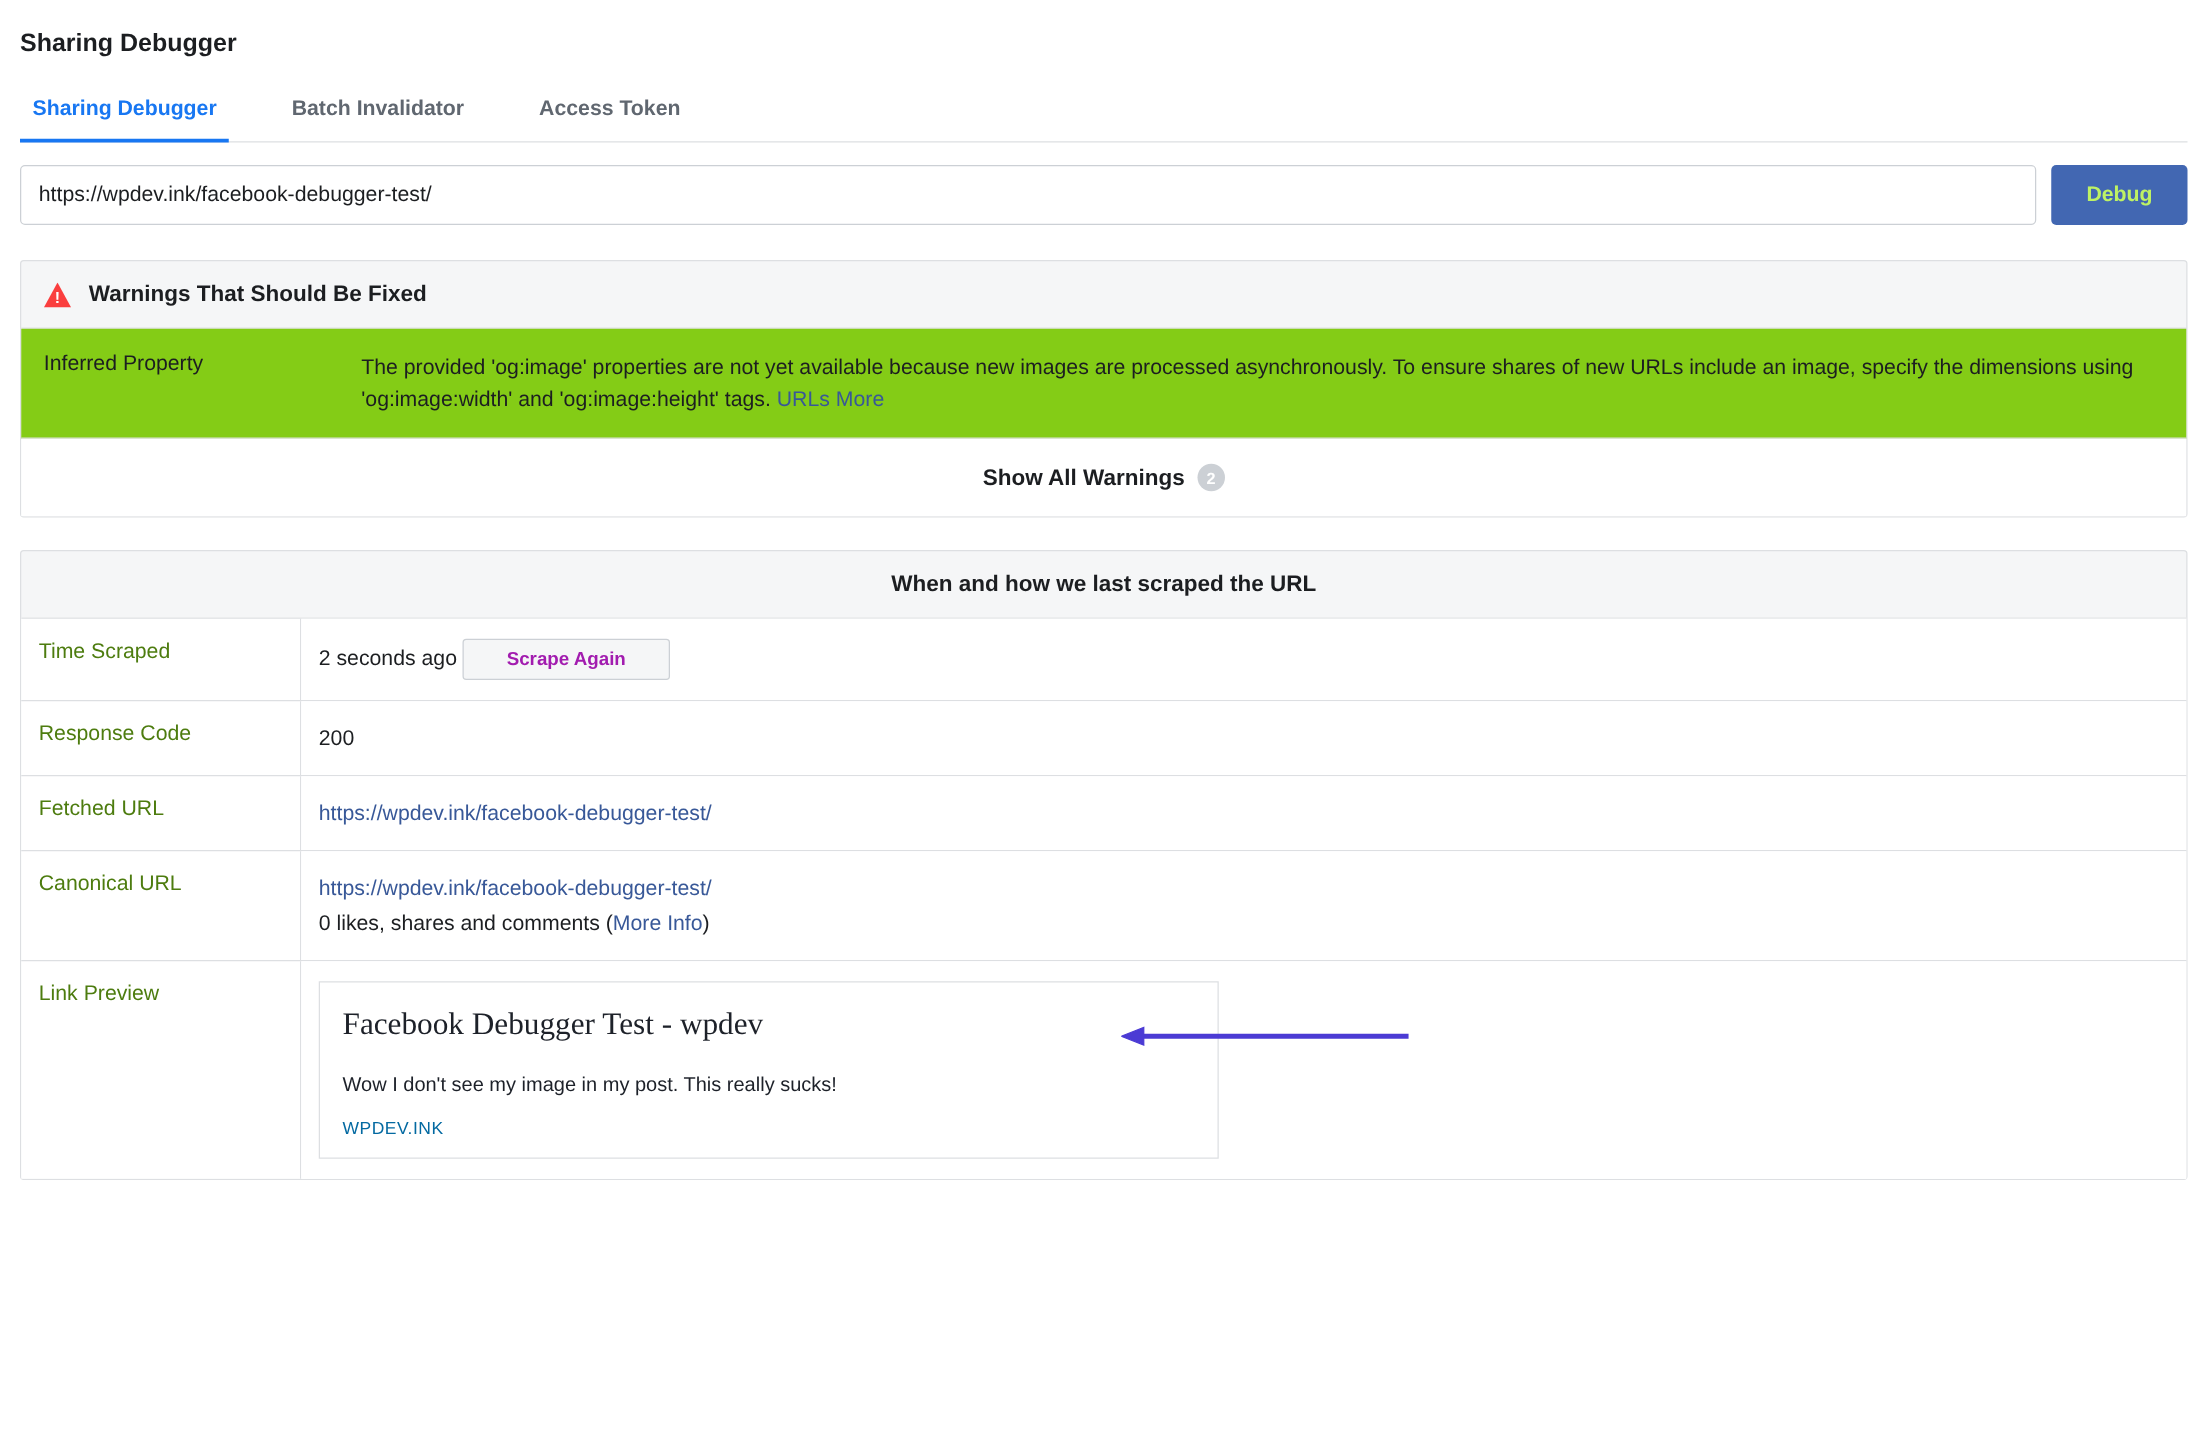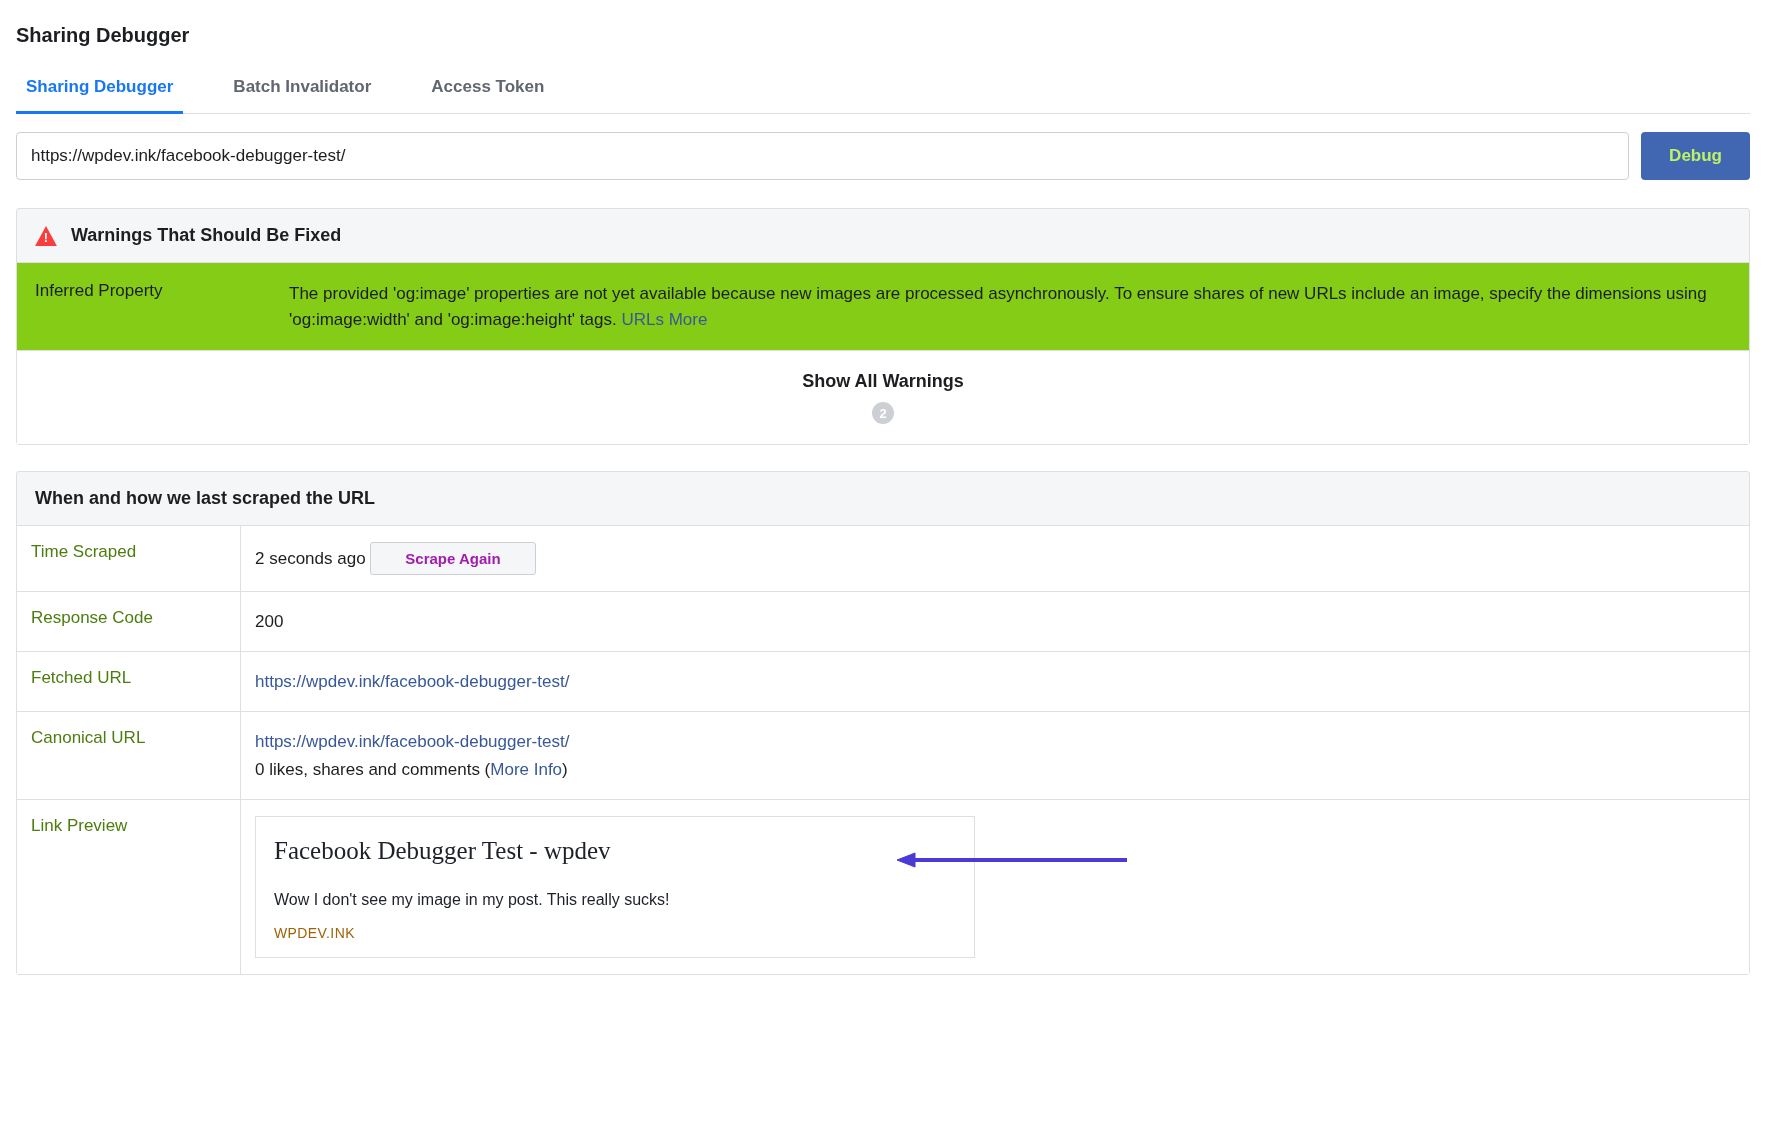--- a/index.html
+++ b/index.html
@@ -106,37 +106,37 @@
     padding: 20px;
     text-align: center;
     font-size: 18px;
     font-weight: 700;
     color: #1c1e21;
     cursor: pointer;
     display: flex;
     justify-content: center;
     align-items: center;
     gap: 10px;
-    flex-direction: column;
   }
   .count-badge {
     display: inline-flex;
     align-items: center;
     justify-content: center;
     width: 22px;
     height: 22px;
     border-radius: 50%;
     background: #ccd0d5;
     color: #fff;
     font-size: 13px;
     font-weight: 700;
   }
 
   .scrape-panel .panel-header {
     border-bottom: none;
+    justify-content: center;
   }
   .datarow {
     display: flex;
     background: #fff;
     border-top: 1px solid #dddfe2;
   }
   .datarow:nth-child(even) {
     background: #fff;
   }
   .dr-label {
@@ -185,21 +185,21 @@
     margin-bottom: 16px;
   }
   .preview-desc {
     font-size: 16px;
     color: #1d2129;
     margin-bottom: 10px;
   }
   .preview-domain {
     font-size: 14px;
     text-transform: uppercase;
-    color: #a16207;
+    color: #0369a1;
     letter-spacing: 0.4px;
   }
 
   .preview-row {
     position: relative;
   }
   .annotation-arrow {
     position: absolute;
     left: 880px;
     top: 50px;

